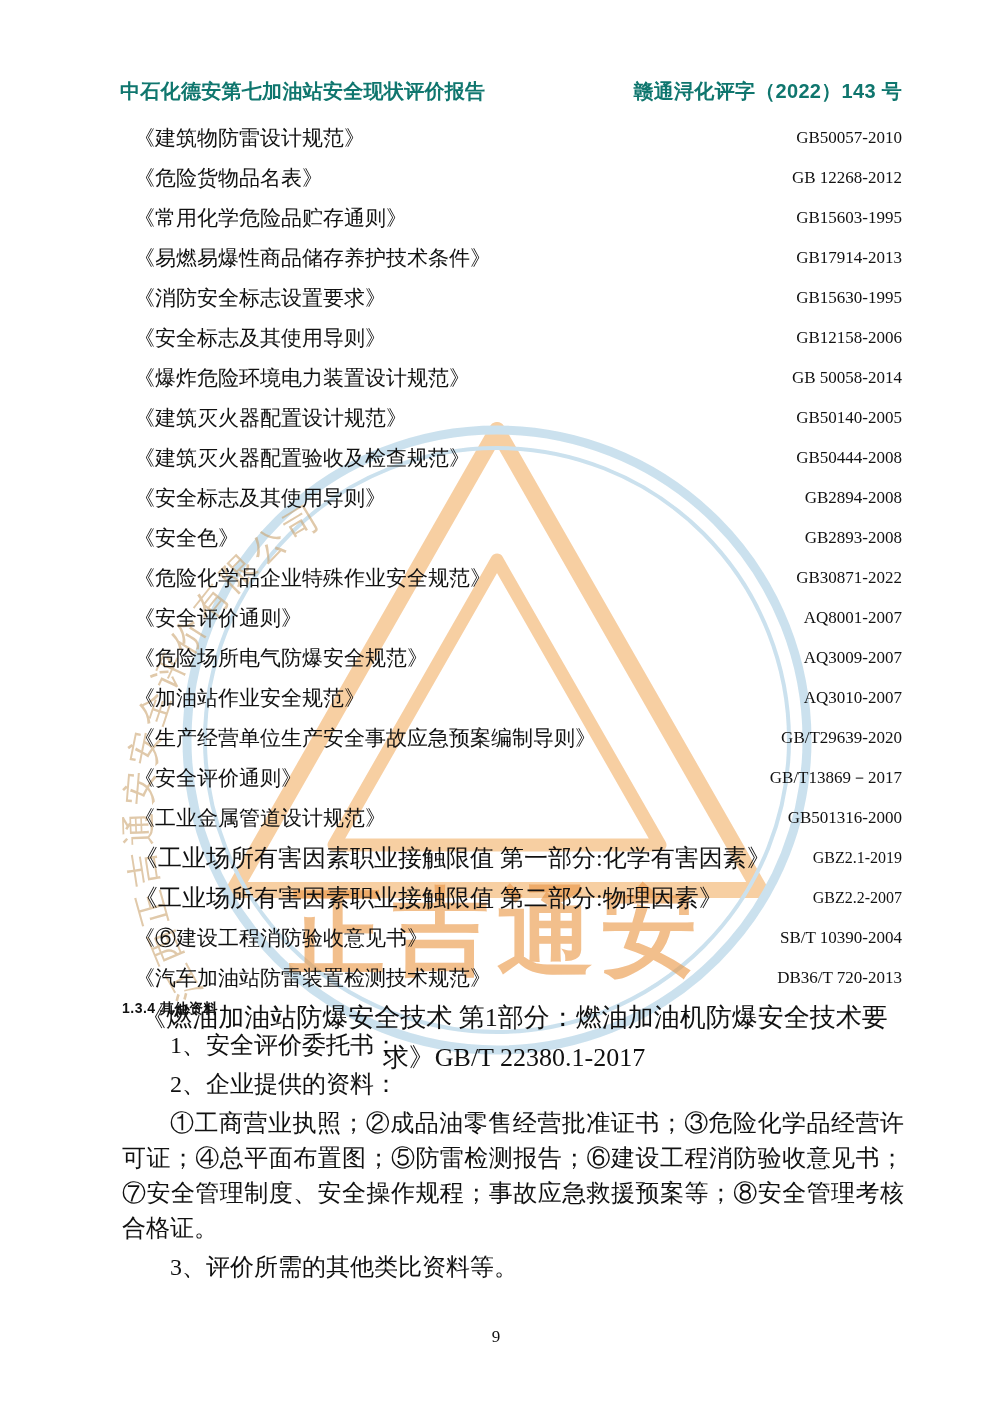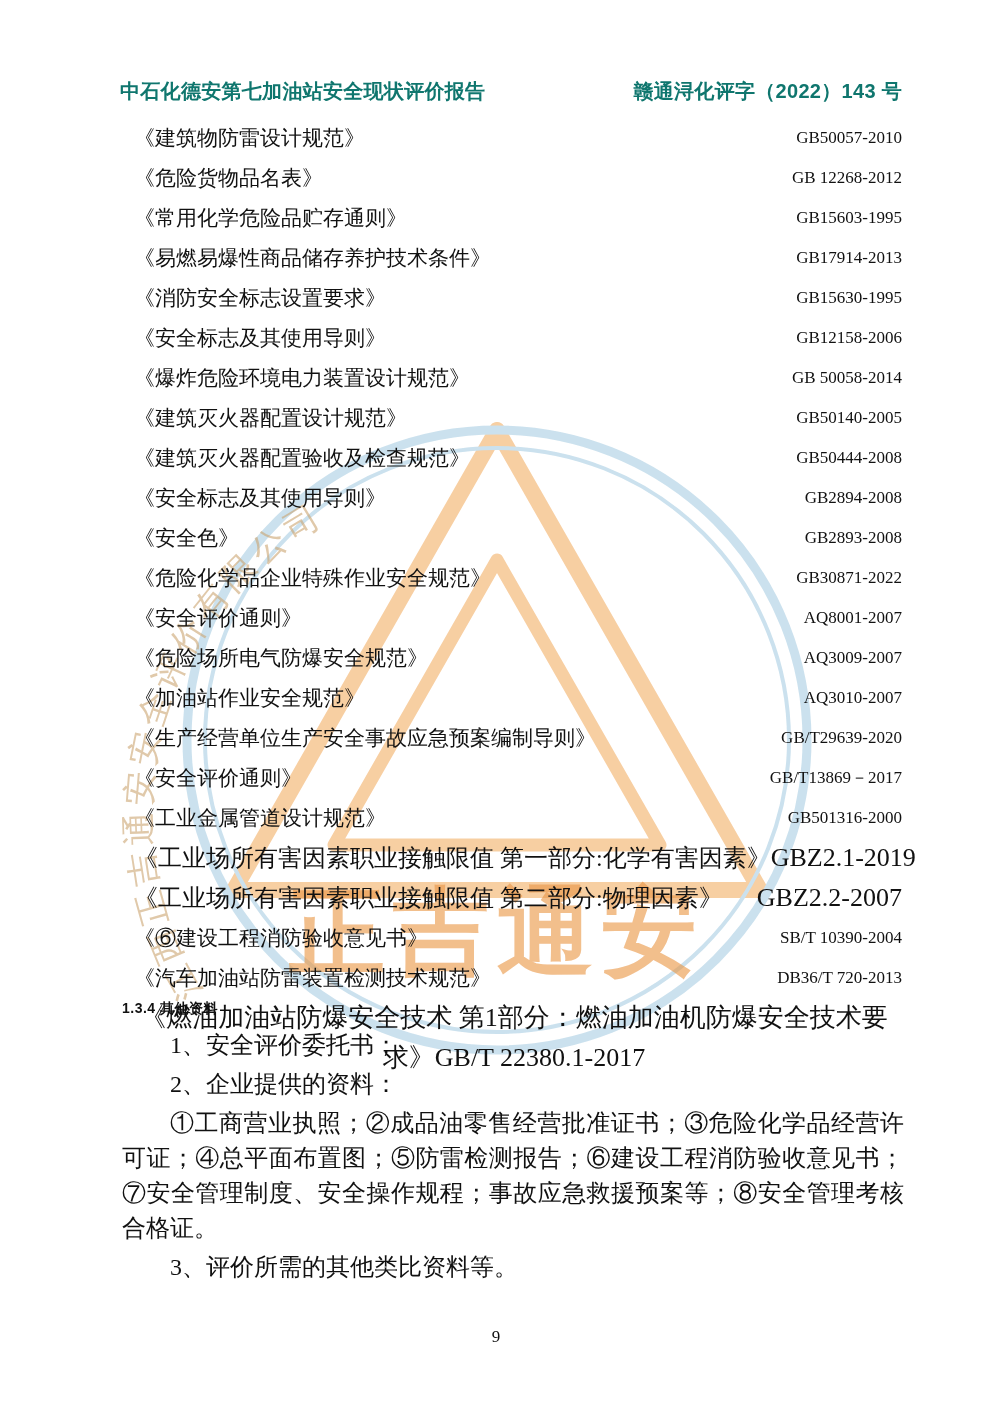--- a/index.html
+++ b/index.html
@@ -67,21 +67,21 @@
   }
   .std-code {
     margin-left: auto;
     white-space: nowrap;
     font-family: "Liberation Serif", "DejaVu Serif", serif;
     font-size: 17px;
     padding-right: 2px;
   }
   
   .std-row.long .std-name { font-size: 24px; }
-  .std-row.long .std-code { font-size: 26px; }
+  .std-row.long .std-code { font-size: 16px; }
   .std-row.full {
     display: block;
     text-align: center;
     font-size: 26px;
     padding-right: 4px;
   }
 
   
   .section {
     position: absolute;

